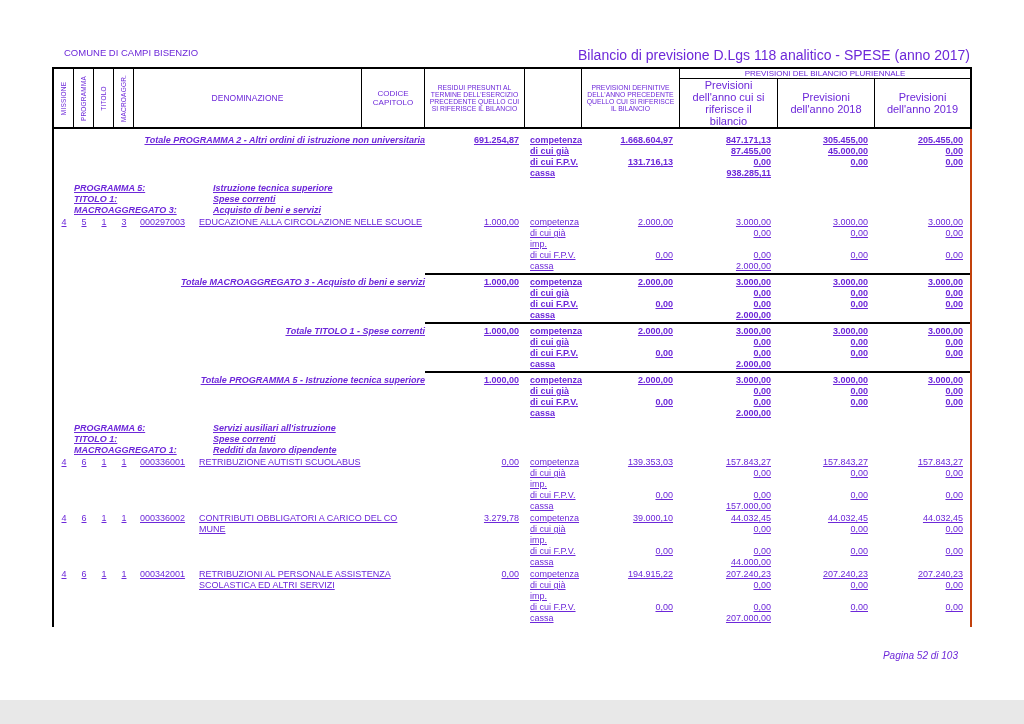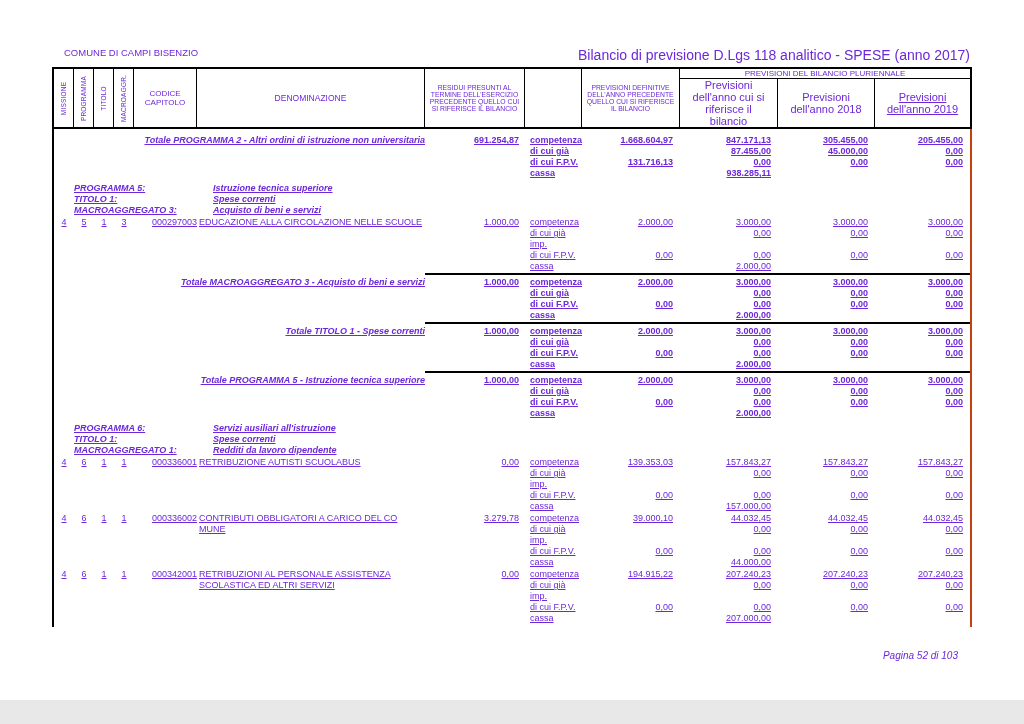--- a/index.html
+++ b/index.html
@@ -21,33 +21,33 @@
   .hprev{width:98px;font-size:6.8px;padding:0 3px;}
   .hgroup{width:290px;border-right:none;display:flex;flex-direction:column;
           box-sizing:border-box;flex-shrink:0;}
   .hgrouplabel{height:24px;border-bottom:1.5px solid #000;display:flex;align-items:center;
                justify-content:center;font-size:8px;}
   .hsubs{flex:1;display:flex;}
   .hsub{box-sizing:border-box;display:flex;align-items:center;justify-content:center;
         text-align:center;font-size:11px;flex-shrink:0;}
   .hsub1{width:98px;border-right:1.5px solid #000;padding:0 6px;}
   .hsub2{width:97px;border-right:1.5px solid #000;padding:0 10px;}
-  .hsub3{width:95px;padding:0 1px;text-decoration:underline;}
+  .hsub3{width:95px;padding:0 1px;}
   
   .tbody{position:absolute;left:52px;top:129px;width:920px;height:498px;
          border-left:2px solid #000;border-right:2px solid #c2410c;box-sizing:border-box;
          overflow:hidden;font-size:9px;line-height:11px;text-decoration:underline;}
   .block{display:flex;margin-top:1px;}
   .block.first{margin-top:6px;}
   .section{margin-top:4px;padding-left:20px;font-weight:bold;font-style:italic;}
   .secline{display:flex;line-height:11px;}
   .seclabel{width:139px;flex-shrink:0;}
   .c{flex-shrink:0;box-sizing:border-box;}
   .mis,.prg,.tit,.mac{width:20px;text-align:center;}
-  .cod{width:63px;padding-left:6px;text-align:right;}
+  .cod{width:63px;padding-left:6px;}
   .den{width:228px;padding-left:2px;}
   .dentotal{width:371px;text-align:right;font-weight:bold;font-style:italic;flex-shrink:0;}
   .res{width:100px;text-align:right;padding-right:6px;}
   .sub{width:445px;flex-shrink:0;}
   .subrow{display:flex;}
   .sl{width:57px;padding-left:5px;box-sizing:border-box;flex-shrink:0;}
   .sv{text-align:right;padding-right:7px;box-sizing:border-box;flex-shrink:0;}
   .v1{width:98px;}.v2{width:98px;}.v3{width:97px;}.v4{width:95px;}
   .total .res,.total .sl,.total .sv{font-weight:bold;}
   .hline{border-top:2px solid #000;margin-left:371px;margin-top:1px;}
@@ -67,22 +67,22 @@
       </div>
     <div class="hc hv">
         <span class="vtext">PROGRAMMA</span>
       </div>
     <div class="hc hv">
         <span class="vtext">TITOLO</span>
       </div>
     <div class="hc hv">
         <span class="vtext">MACROAGGR.</span>
       </div>
+    <div class="hc hden">DENOMINAZIONE</div>
     <div class="hc hcod">CODICE CAPITOLO</div>
-    <div class="hc hden">DENOMINAZIONE</div>
     <div class="hc hres">RESIDUI PRESUNTI AL TERMINE DELL'ESERCIZIO PRECEDENTE QUELLO CUI SI RIFERISCE IL BILANCIO</div>
     <div class="hc hlbl"></div>
     <div class="hc hprev">PREVISIONI DEFINITIVE DELL'ANNO PRECEDENTE QUELLO CUI SI RIFERISCE IL BILANCIO</div>
     <div class="hgroup">
       <div class="hgrouplabel">PREVISIONI DEL BILANCIO PLURIENNALE</div>
       <div class="hsubs">
         <div class="hsub hsub1">Previsioni dell'anno cui si riferisce il bilancio</div>
         <div class="hsub hsub2">Previsioni dell'anno 2018</div>
         <div class="hsub hsub3">Previsioni dell'anno 2019</div>
       </div>

